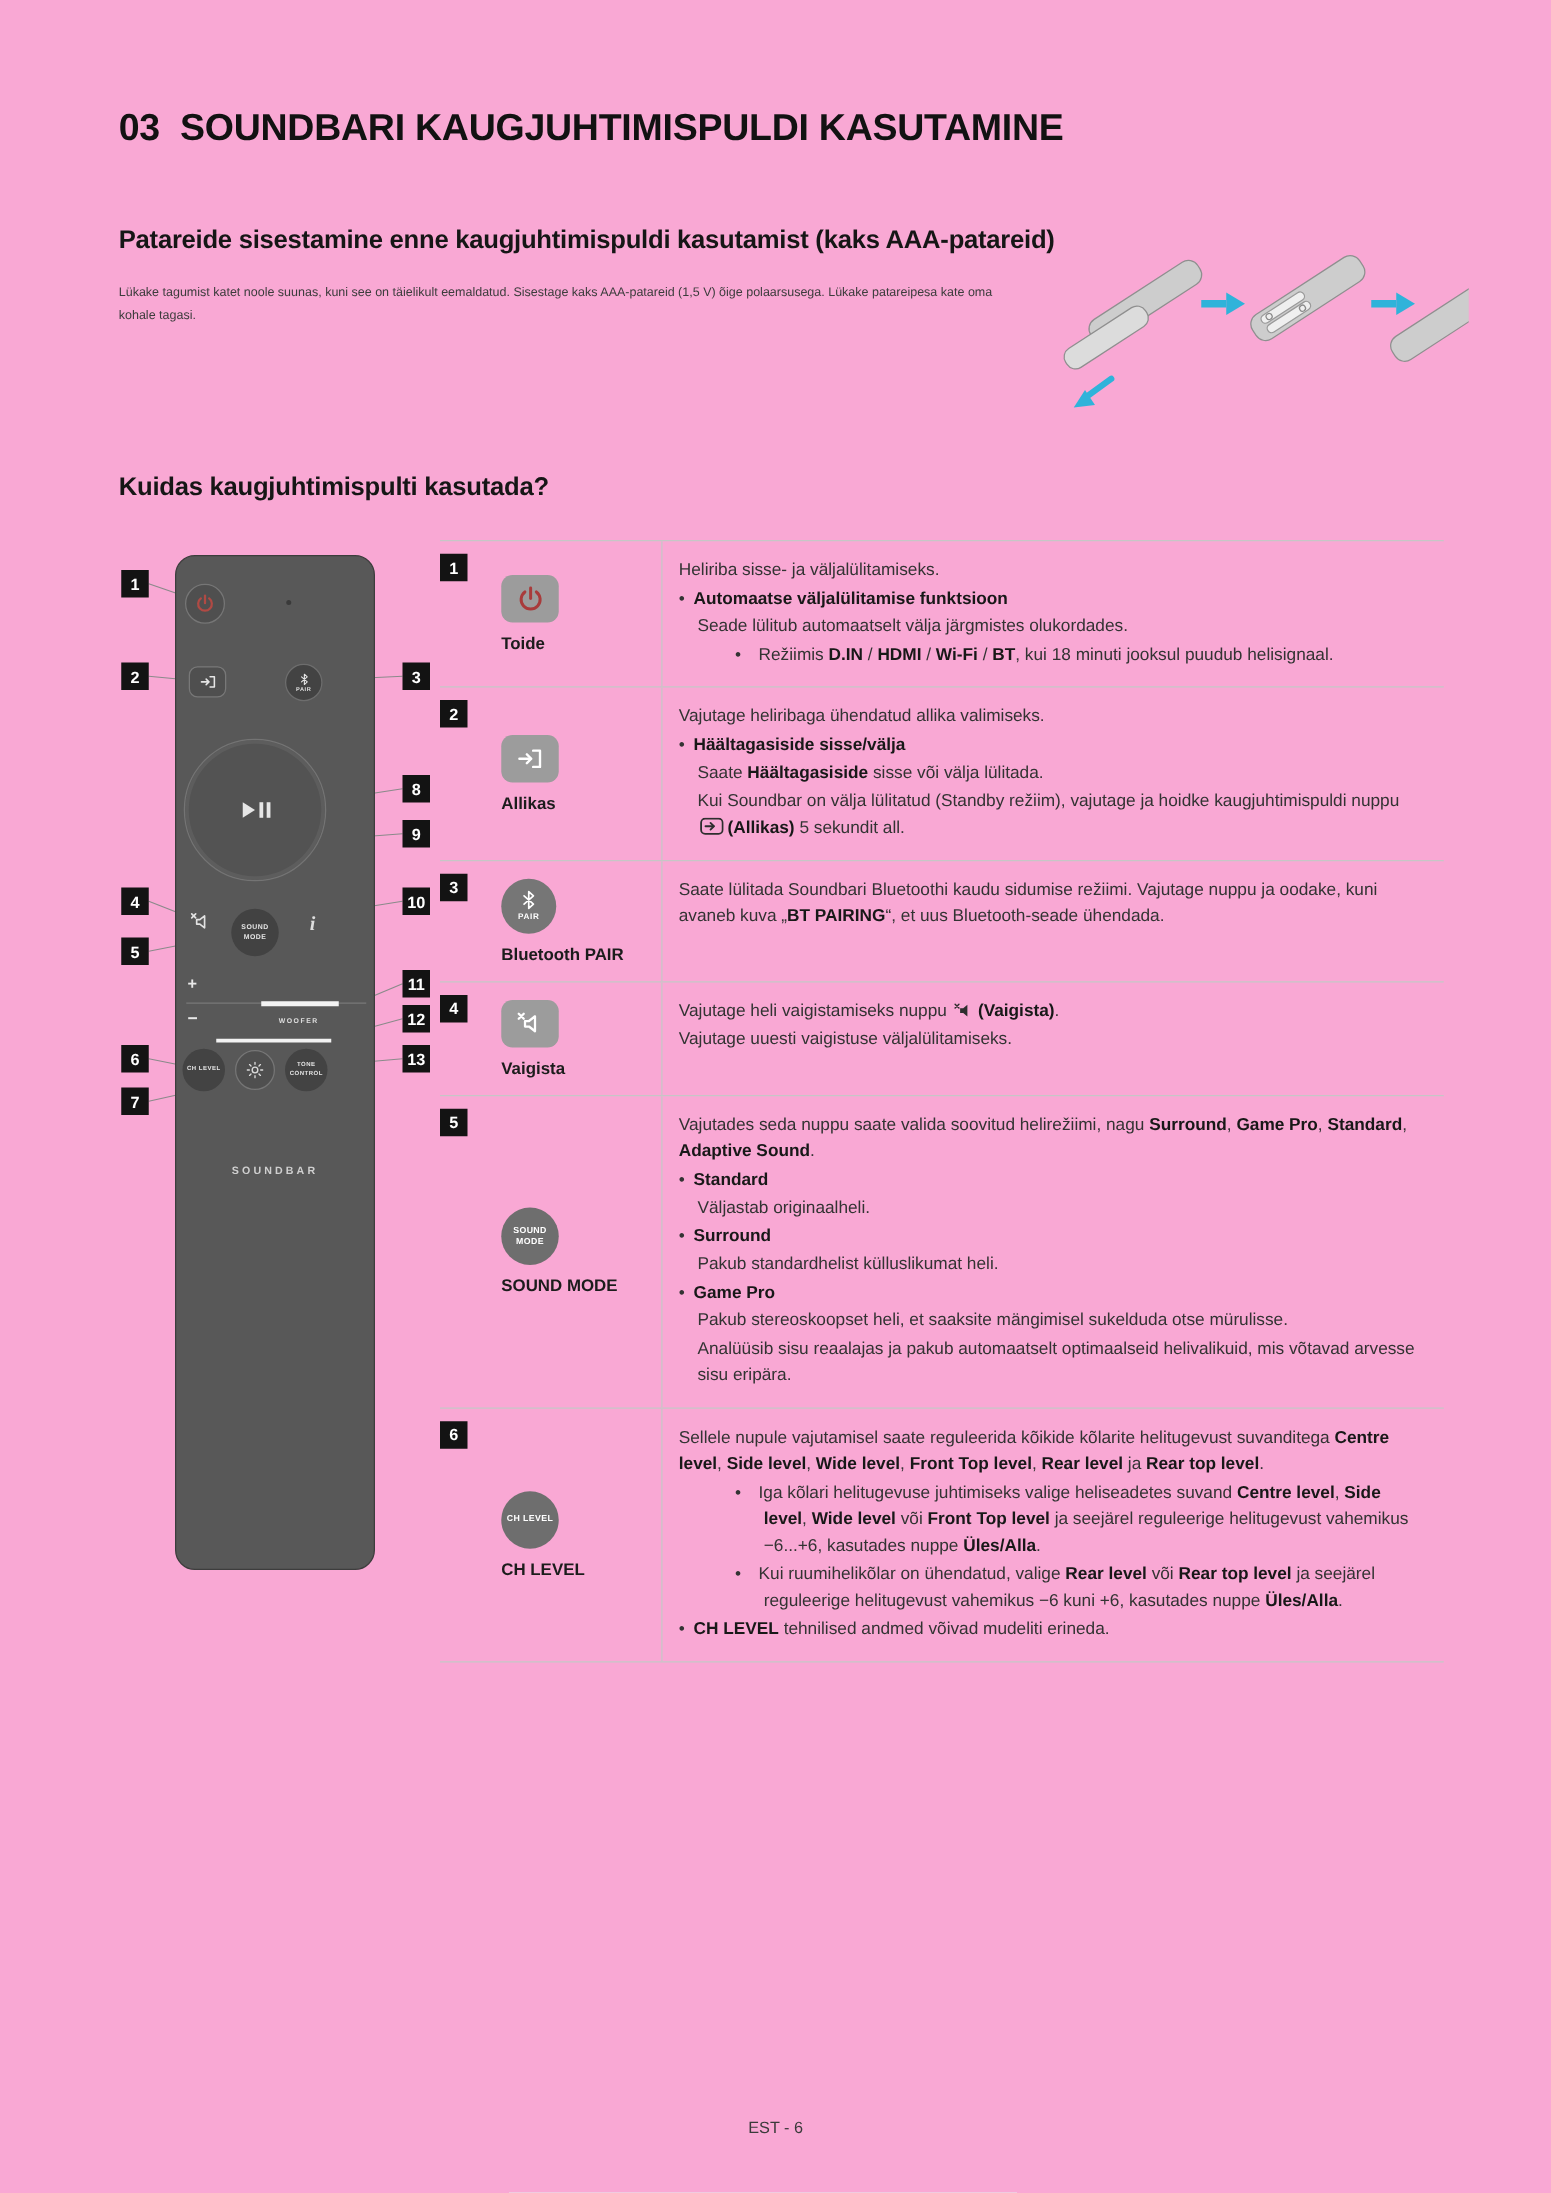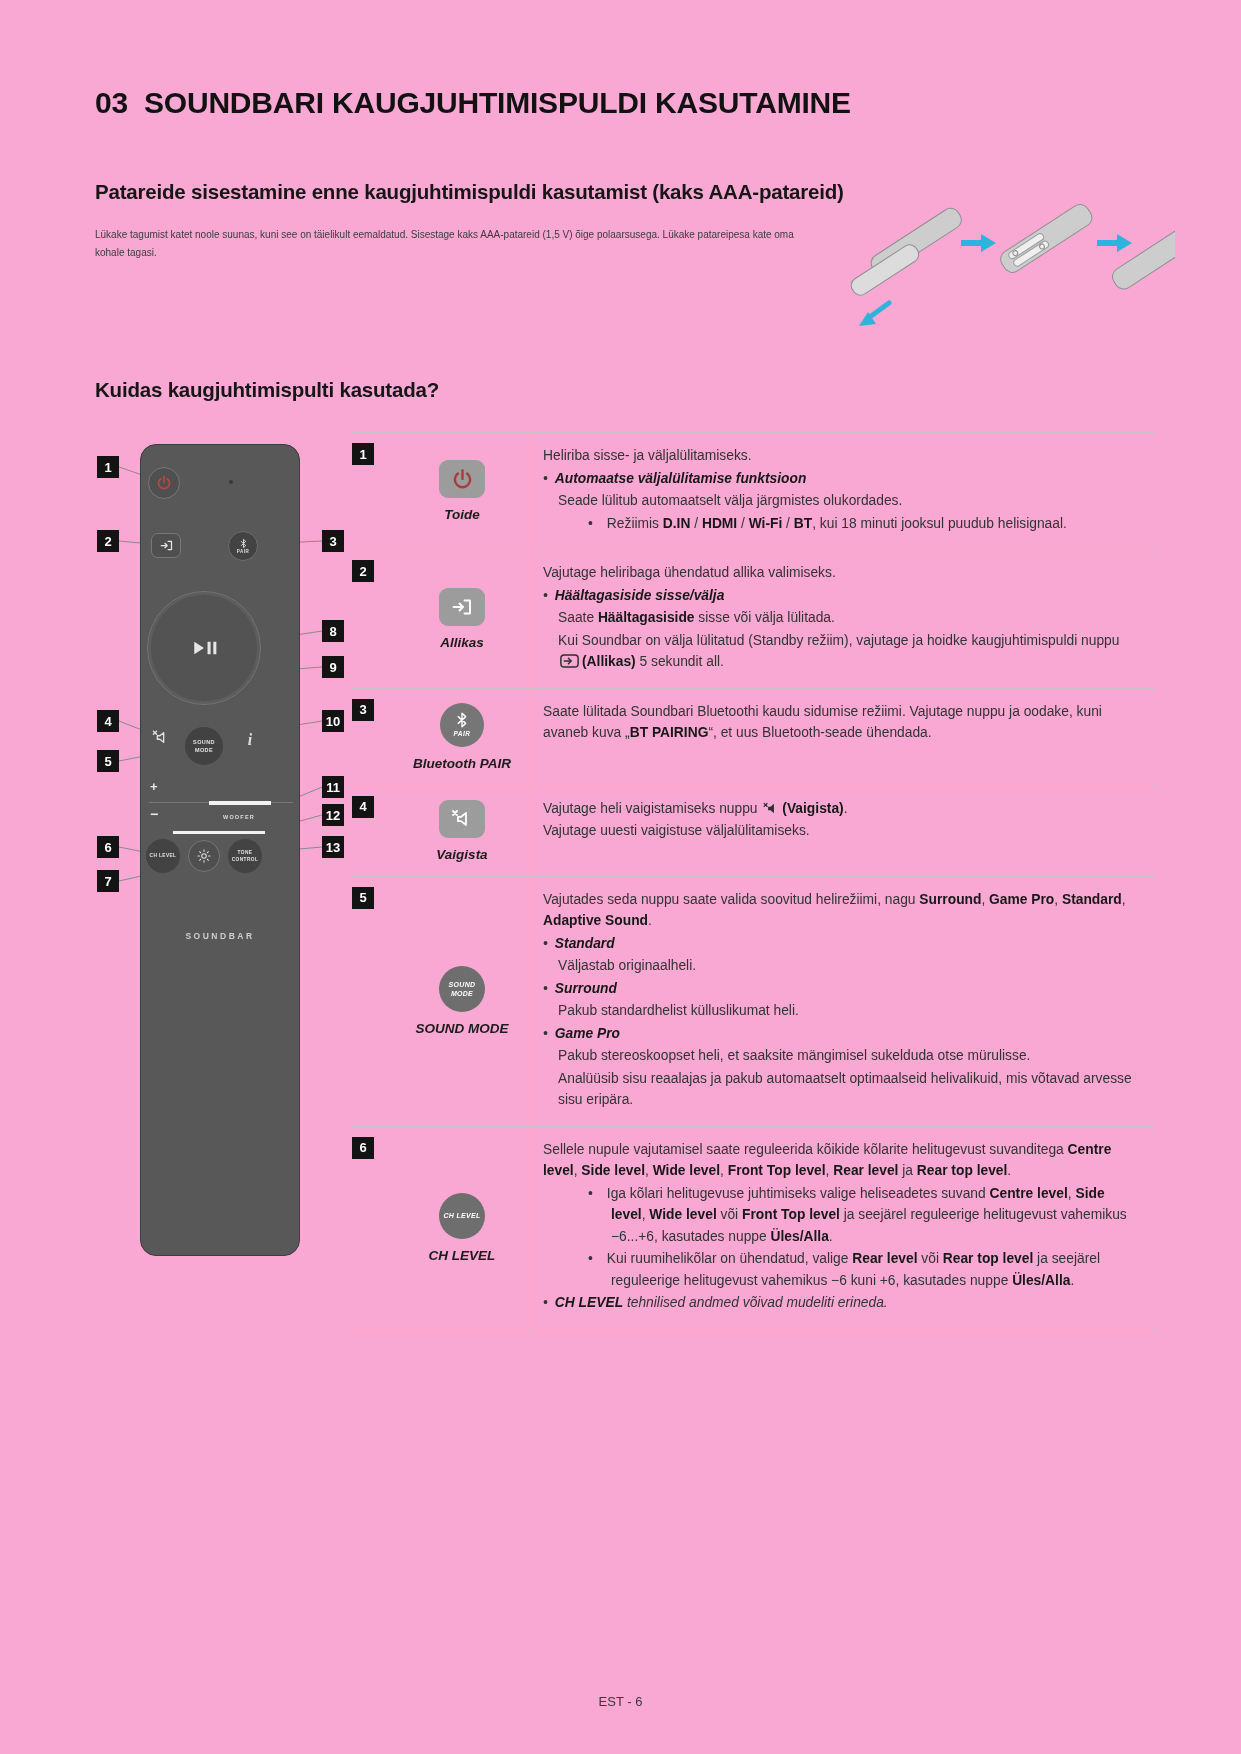--- a/index.html
+++ b/index.html
@@ -54,25 +54,25 @@
   .brand-lab { left:0; right:0; top:486px; text-align:center; font-size:8.5px; font-weight:bold;
                letter-spacing:2.5px; color:#cfcfcf; }
 
   
   .btn-table { position:absolute; left:352px; top:432px; width:803px; border-bottom:1px solid #c6c6c6; }
   .trow { display:flex; border-top:1px solid #c6c6c6; }
   .tcell-num { flex:0 0 43px; }
   .numbadge { width:22px; height:22px; background:#131313; color:#fff; font-weight:bold; font-size:13px;
               display:flex; align-items:center; justify-content:center; margin-top:10px; }
   .tcell-icon { flex:0 0 135px; border-right:1px solid #c6c6c6; display:flex; flex-direction:column;
-                align-items:center; justify-content:center; padding:14px 6px; gap:9px;font-style:italic; }
+                align-items:flex-start; justify-content:center; padding:14px 6px; gap:9px; }
   .icon-label { font-weight:bold; font-size:13.5px; color:#1c1c1c; text-align:center; }
   .tcell-text { flex:1; padding:11px 16px 14px 13px; font-size:13.8px; line-height:1.56; color:#333; }
   .line { margin:1px 0; }
-  .line.b { padding-left:15px; text-indent:-15px;font-style:italic; }
+  .line.b { padding-left:15px; text-indent:-15px; }
   .line.i { margin-left:15px; }
   .line.s { margin-left:45px; padding-left:23px; text-indent:-23px; }
   .b .bullet { margin-right:7px; }
   .s .bullet { margin-right:14px; }
   .bold { font-weight:bold; color:#181818; }
   .inline-icon { display:inline-flex; vertical-align:-2px; margin:0 3px 0 2px; }
   .inline-icon svg { display:block; }
 
   .bigicon { display:flex; align-items:center; justify-content:center; }
   .bigicon.power, .bigicon.source, .bigicon.mute { width:46px; height:38px; border-radius:9px; background:#9c9c9c; }

